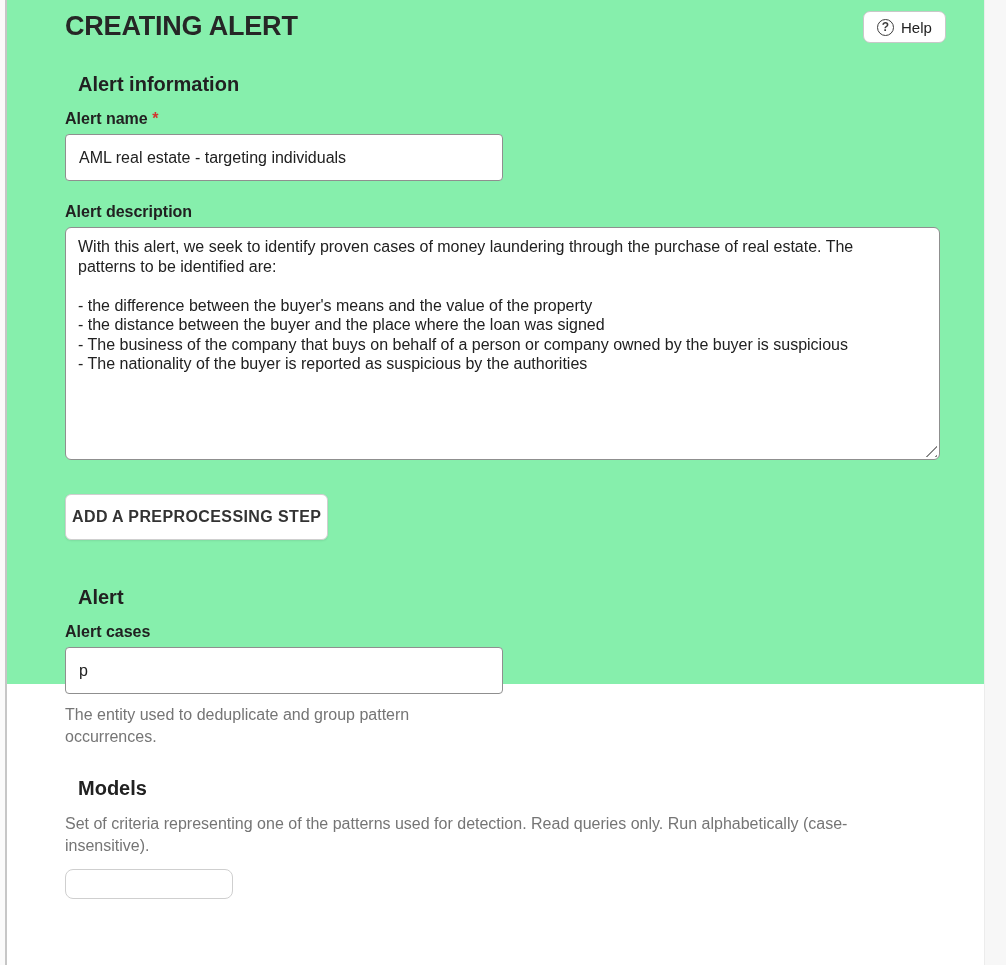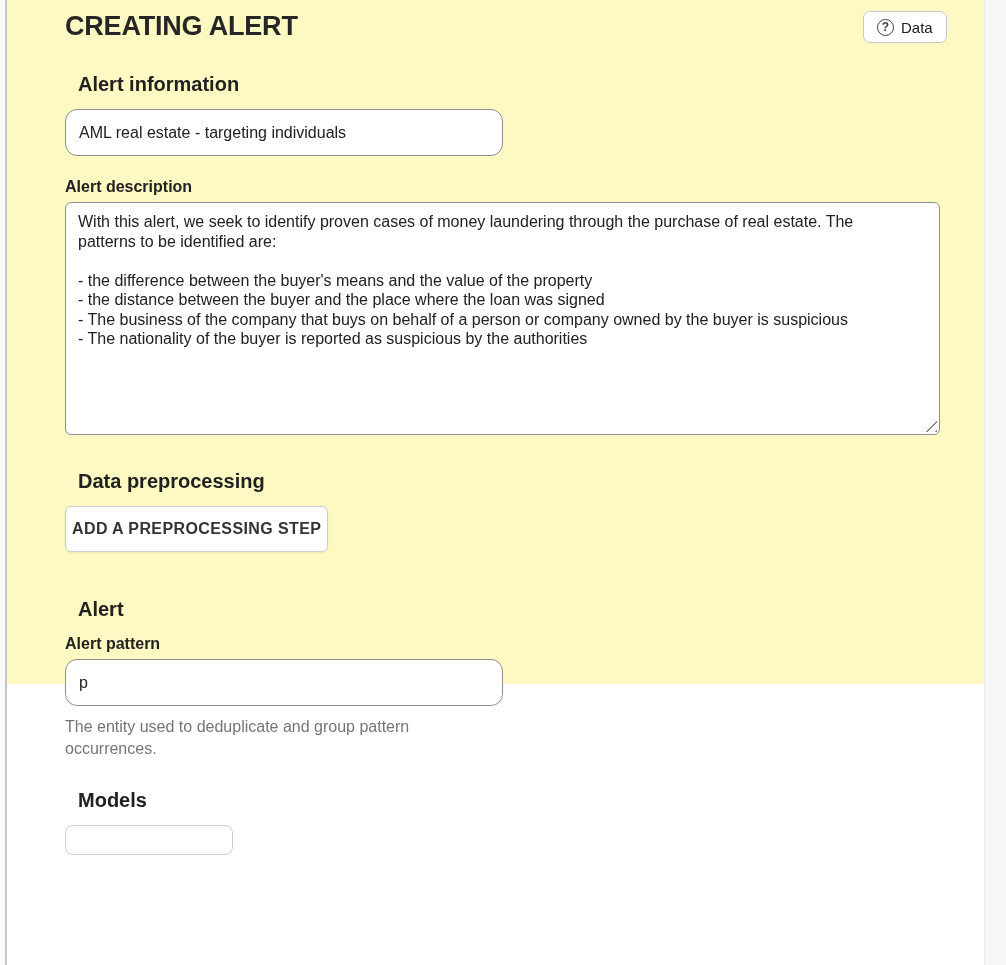--- a/index.html
+++ b/index.html
@@ -21,21 +21,21 @@
     position: absolute; left: 5px; top: 0; width: 2px; height: 965px;
     background: #c6c6c6;
   }
   .right-gutter {
     position: absolute; left: 984px; top: 0; width: 22px; height: 965px;
     background: #f7f7f7;
     border-left: 1px solid #ececec;
   }
   .panel {
     position: absolute; left: 7px; top: 0; width: 977px; height: 684px;
-    background: #fef9c3;
+    background: #86efac;
     box-sizing: border-box;
     padding: 10px 0 0 58px;
   }
   .page-title {
     margin: 0 0 30px 0;
     font-size: 27px;
     font-weight: 600;
     letter-spacing: -0.2px;
     line-height: 32px;
     color: #262626;
@@ -88,21 +88,21 @@
     color: #212121;
     margin: 0 0 6px 0;
   }
   .required-marker { color: #d3342f; font-weight: 600; }
   .text-input {
     display: block;
     box-sizing: border-box;
     width: 438px;
     height: 47px;
     border: 1px solid #8f8f8f;
-    border-radius: 12px;
+    border-radius: 4px;
     padding: 0 13px;
     font-family: "Liberation Sans", sans-serif;
     font-size: 16px;
     color: #212121;
     background: #ffffff;
     outline: none;
   }
   .input-mb21 { margin-bottom: 21px; }
   .input-mb10 { margin-bottom: 10px; }
   .textarea-wrap {
@@ -178,45 +178,49 @@
 <div class="left-strip"></div>
 <div class="left-edge-line"></div>
 <div class="right-gutter"></div>
 
 <div class="panel">
 
   <h1 class="page-title">CREATING ALERT</h1>
 
   <button class="help-button">
     <span class="help-icon">?</span>
-    <span>Data</span>
+    <span>Help</span>
   </button>
 
   <h2 class="section-heading mb19">Alert information</h2>
 
+  <div class="field-label">
+    <span>Alert name</span>
+    <span class="required-marker">*</span>
+  </div>
   <input type="text" class="text-input input-mb21" value="AML real estate - targeting individuals" style="">
 
   <div class="field-label">Alert description</div>
   <div class="textarea-wrap">
     <textarea class="description-textarea" style="">With this alert, we seek to identify proven cases of money laundering through the purchase of real estate. The patterns to be identified are:
 
 - the difference between the buyer's means and the value of the property
 - the distance between the buyer and the place where the loan was signed
 - The business of the company that buys on behalf of a person or company owned by the buyer is suspicious
 - The nationality of the buyer is reported as suspicious by the authorities</textarea>
     <div class="resize-grip"></div>
   </div>
 
-  <h2 class="section-heading mb8">Data preprocessing</h2>
 
   <button class="outline-button">ADD A PREPROCESSING STEP</button>
 
   <h2 class="section-heading mb21h">Alert</h2>
 
-  <div class="field-label">Alert pattern</div>
+  <div class="field-label">Alert cases</div>
   <input type="text" class="text-input input-mb10" value="p" style="">
   <p class="helper-text helper-target">The entity used to deduplicate and group pattern occurrences.</p>
 
   <h2 class="section-heading mb10h">Models</h2>
+  <p class="helper-text helper-models">Set of criteria representing one of the patterns used for detection. Read queries only. Run alphabetically (case-insensitive).</p>
 
   <button class="partial-button"></button>
 
 </div>
 
 </body></html>

